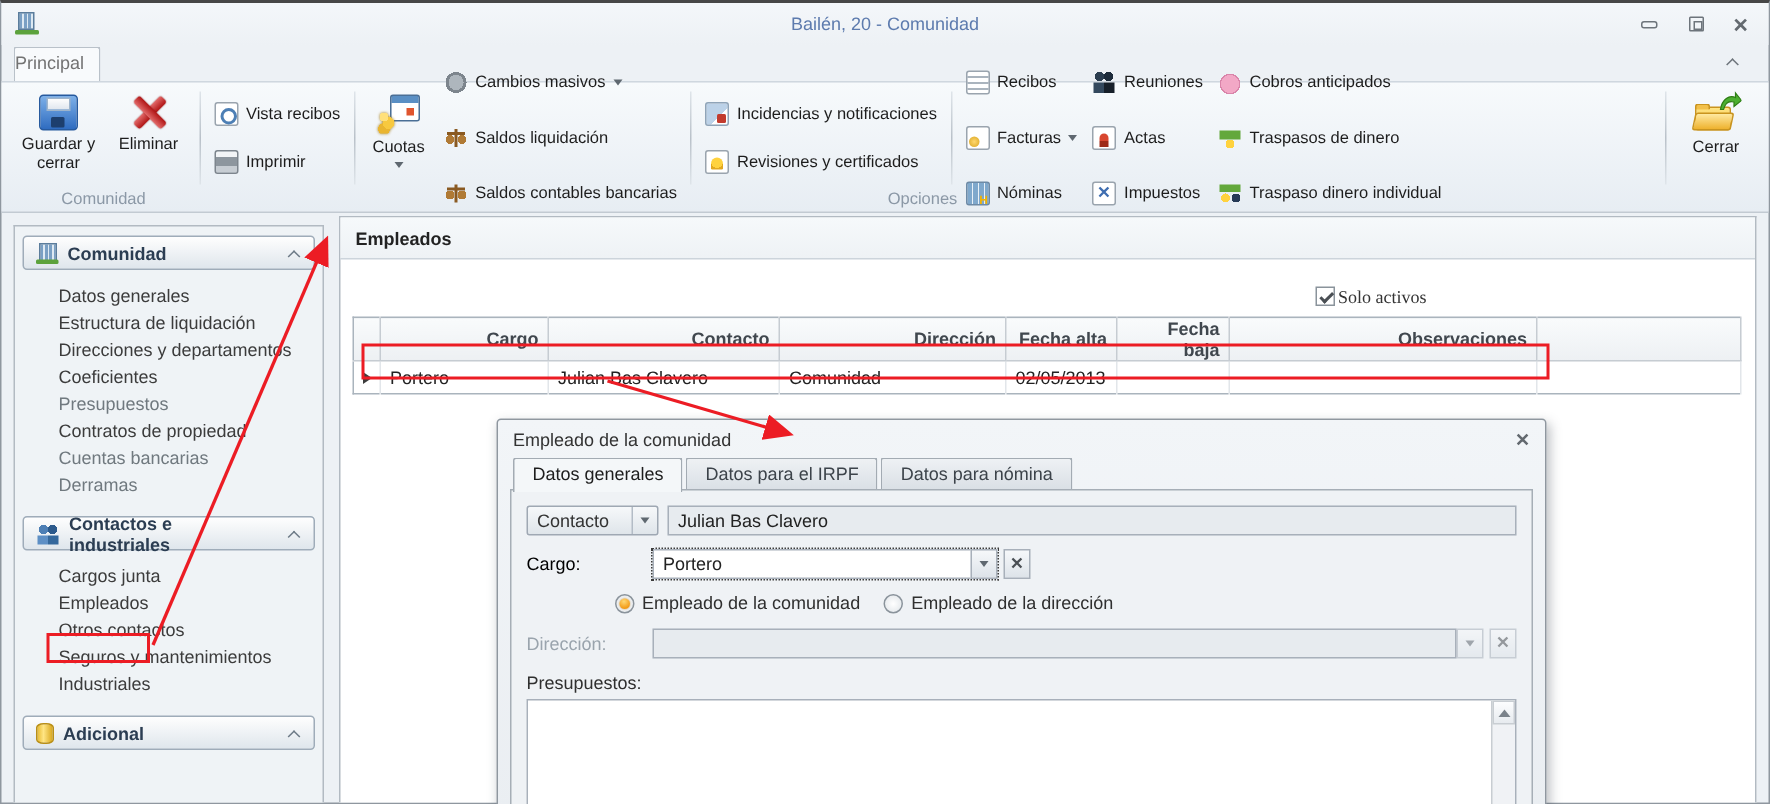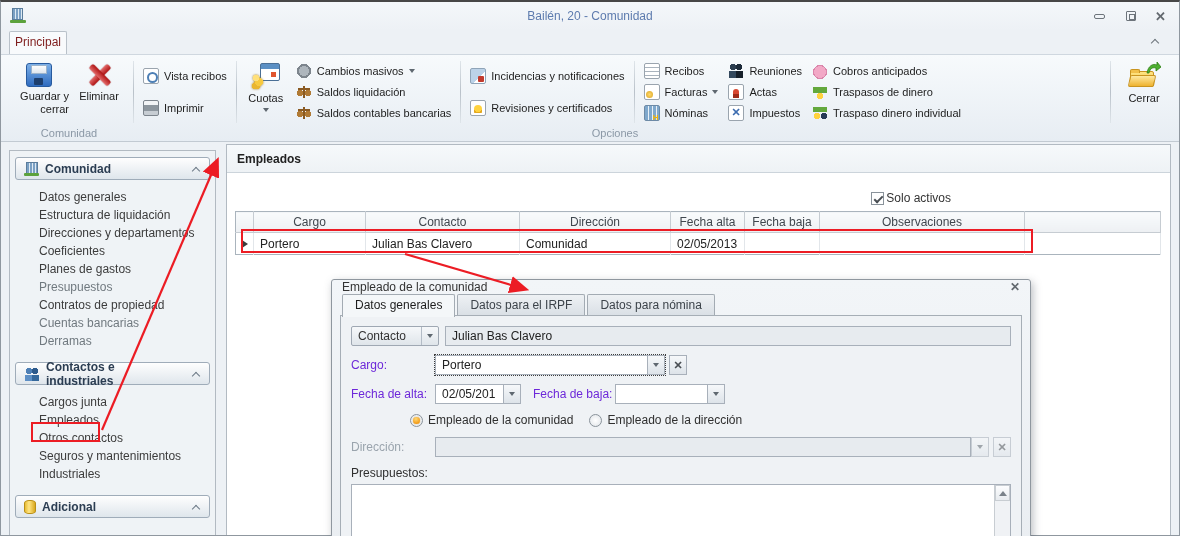--- a/index.html
+++ b/index.html
@@ -25,31 +25,31 @@
   .win-controls { position:absolute; right:10px; top:8px; display:flex; gap:17px; align-items:center; }
   .win-btn { width:14px; height:12px; position:relative; cursor:pointer; }
   .glyph-min { position:absolute; left:1px; top:4px; width:11px; height:5px; border:1px solid #6d747b; border-radius:2px; }
   .glyph-restore { position:absolute; left:2px; top:1px; width:10px; height:10px; border:1px solid #6d747b; border-radius:1px; }
   .glyph-restore::after { content:""; position:absolute; left:2px; top:2px; width:4px; height:4px; border:1px solid #6d747b; }
   .glyph-close { color:#63696f; font-size:13px; font-weight:bold; line-height:12px; }
   
   .tabrow { position:relative; height:24px; }
   .ribbon-tab { position:absolute; left:8px; top:1px; height:23px; width:58px;
     background:#f8fafc; border:1px solid #b9c1c9; border-bottom:none; border-radius:2px 2px 0 0;
-    text-align:center; line-height:21px; color:#7f1d1d; cursor:pointer; }
+    text-align:left; line-height:21px; color:#737373; cursor:pointer; }
   .collapse-btn { position:absolute; right:16px; top:6px; width:14px; height:12px; cursor:pointer; }
   .caret-up { position:absolute; left:3px; top:4px; width:6px; height:6px; border-left:1px solid #6d747b; border-top:1px solid #6d747b; transform:rotate(45deg); }
   
   .ribbon { position:relative; height:88px; border-top:1px solid #cfd7df; border-bottom:1px solid #c2cad2;
     background:linear-gradient(#f7fafc,#e7edf3); display:flex; align-items:stretch; padding:4px 6px 16px 8px; }
   .rsep { width:1px; background:linear-gradient(#dfe5ea,#b9c1c9,#dfe5ea); margin:2px 4px; }
   .bigbtn { width:60px; display:flex; flex-direction:column; align-items:center; justify-content:flex-start;
     padding-top:4px; gap:3px; border-radius:3px; cursor:pointer; }
-  .bigbtn .lbl { font-size:11px; color:#1d1d1d; text-align:right; line-height:13px; }
-  .smallcol { display:flex; flex-direction:column; justify-content:center; gap:5px; padding:0 5px; }
+  .bigbtn .lbl { font-size:11px; color:#1d1d1d; text-align:center; line-height:13px; }
+  .smallcol { display:flex; flex-direction:column; justify-content:center; gap:21px; padding:0 5px; }
   .smallcol.two { gap:16px; }
   .smallbtn { display:flex; align-items:center; gap:5px; cursor:pointer; white-space:nowrap; }
   .smallbtn .lbl { font-size:11px; color:#1d1d1d; }
   .dd-caret { width:0; height:0; border-left:3px solid transparent; border-right:3px solid transparent; border-top:4px solid #5f6870; display:inline-block; }
   .group-label { position:absolute; bottom:2px; font-size:11px; color:#8b98a6; text-align:center; }
   .glabel-comunidad { left:8px; width:120px; }
   .glabel-opciones { left:130px; width:968px; }
   
   .icon-save { width:26px; height:24px; position:relative; }
   .icon-save .body { position:absolute; inset:0; background:linear-gradient(#7db0e8,#2f6cc0); border:1px solid #275a9e; border-radius:3px 3px 3px 3px; }
@@ -137,45 +137,45 @@
   .icon-people-sm { width:16px; height:14px; flex:0 0 16px; background:
       radial-gradient(circle at 5px 4px,#4d7fb5 0 3px,transparent 3px),
       radial-gradient(circle at 11px 4px,#2c5a8c 0 3px,transparent 3px),
       linear-gradient(#5d8fc5,#5d8fc5) 1px 8px/7px 6px no-repeat,
       linear-gradient(#34689c,#34689c) 8px 8px/7px 6px no-repeat; }
   .icon-db-sm { width:12px; height:14px; flex:0 0 12px; background:linear-gradient(90deg,#e8bc34,#ffe584 40%,#d9a81f); border-radius:5px/3px; border:1px solid #b98f17; }
   
   .main-panel { position:absolute; left:225px; top:0; right:8px; bottom:0; background:#fff; border:1px solid #b2bac2; border-bottom:none; }
   .panel-header { height:28px; background:linear-gradient(#f6f9fb,#eef2f5); border-bottom:1px solid #ccd4db;
     font-weight:bold; color:#222; display:flex; align-items:center; padding-left:10px; }
-  .filter-check { position:absolute; right:219px; top:46px; display:flex; align-items:center; gap:2px; cursor:pointer; }
+  .filter-check { position:absolute; right:219px; top:46px; display:flex; align-items:flex-start; gap:2px; cursor:pointer;font-family:Liberation Serif, serif; }
   .checkbox { width:13px; height:13px; background:#fff; border:1px solid #8a939b; position:relative; }
   .checkbox::after { content:""; position:absolute; left:2px; top:3px; width:7px; height:3px;
     border-left:2px solid #4a4f54; border-bottom:2px solid #4a4f54; transform:rotate(-45deg); }
   
   .grid { position:absolute; left:8px; top:66px; width:926px; border:1px solid #aab4bd; border-collapse:collapse; table-layout:fixed; background:#fff; }
   .grid th { height:21px; background:linear-gradient(#f9fbfc,#edf0f3); border:1px solid #c6ccd2; border-top:none;
-    font-weight:normal; color:#40474e; text-align:center; padding:0 6px; cursor:pointer; }
+    font-weight:bold; color:#40474e; text-align:right; padding:0 6px; cursor:pointer; }
   .grid th:first-child { border-left:none; }
   .grid td { height:22px; border-right:1px solid #e2e6ea; padding:0 6px; color:#222; }
   .row-indicator { text-align:center; }
   .tri-right { display:inline-block; width:0; height:0; border-top:4px solid transparent; border-bottom:4px solid transparent; border-left:6px solid #3c3c3c; }
   
   .dialog { position:absolute; left:330px; top:277px; width:700px; height:300px;
     background:linear-gradient(#f2f5f8,#e9edf1); border:1px solid #8f979f; border-radius:3px 3px 0 0;
     box-shadow:2px 3px 8px rgba(60,70,80,.35); display:flex; flex-direction:column; }
   .dialog-titlebar { height:25px; display:flex; align-items:center; padding:0 10px; color:#333; }
   .dialog-close { margin-left:auto; color:#63696f; font-weight:bold; font-size:12px; cursor:pointer; }
   .tabstrip { display:flex; padding:0 0 0 10px; height:22px; }
   .dtab { padding:0 12px; line-height:21px; background:linear-gradient(#eef1f4,#d9dfe5); border:1px solid #a3abb3;
     border-bottom:none; margin-right:2px; border-radius:2px 2px 0 0; color:#3c434a; cursor:pointer; }
   .dtab.active { background:#f4f7f9; font-weight:normal; position:relative; z-index:2; height:23px; color:#1d1d1d; }
   .dialog-content { flex:1; margin:0 8px 0 8px; border:1px solid #a6aeb6; border-bottom:none; background:#eff2f5; padding:10px 10px 0 10px; position:relative; top:-1px; }
   .form-row { display:flex; align-items:center; margin-bottom:9px; }
-  .flabel { width:84px; flex:0 0 84px; color:#6d28d9; }
+  .flabel { width:84px; flex:0 0 84px; color:#000000; }
   .flabel.disabled { color:#9aa4ad; }
   .split-combo { display:flex; width:88px; height:20px; border:1px solid #9fa8b3; border-radius:2px;
     background:linear-gradient(#f6f8fa,#dfe5ea); cursor:pointer; margin-right:6px; }
   .split-combo .txt { flex:1; padding:2px 6px; color:#333; }
   .split-combo .arr { width:17px; border-left:1px solid #b3bcc6; display:flex; align-items:center; justify-content:center; }
   .field { height:20px; border:1px solid #a8b0ba; background:#e7ebef; padding:2px 6px; color:#222; }
   .field.white { background:#fff; }
   .field.grow { flex:1; }
   .combo-focus { display:flex; outline:1px dotted #3c3c3c; outline-offset:0px; width:230px; }
   .combo-focus .field { flex:1; border-right:none; }
@@ -365,21 +365,20 @@
       <div class="nav-group-header">
         <span class="icon-building-sm"></span>
         <span>Comunidad</span>
         <span class="chev"></span>
       </div>
       <ul class="nav-items">
         <li>Datos generales</li>
         <li>Estructura de liquidación</li>
         <li>Direcciones y departamentos</li>
         <li>Coeficientes</li>
-        <li>Planes de gastos</li>
         <li class="muted">Presupuestos</li>
         <li>Contratos de propiedad</li>
         <li class="muted">Cuentas bancarias</li>
         <li class="muted">Derramas</li>
       </ul>
       <div class="nav-group-header">
         <span class="icon-people-sm"></span>
         <span>Contactos e industriales</span>
         <span class="chev"></span>
       </div>
@@ -468,36 +467,20 @@
           <div class="field white">Portero</div>
           <div class="mini-btn">
               <span class="dd-caret"></span>
             </div>
         </div>
         <div class="mini-btn detached">
             <span class="x">✕</span>
           </div>
       </div>
 
-      <div class="form-row">
-        <div class="flabel">Fecha de alta:</div>
-        <div class="date-field">
-          <div class="field white" style="width:68px">02/05/201</div>
-          <div class="mini-btn">
-              <span class="dd-caret"></span>
-            </div>
-        </div>
-        <div class="flabel" style="margin-left:12px; width:82px; flex-basis:82px">Fecha de baja:</div>
-        <div class="date-field">
-          <div class="field white" style="width:92px"></div>
-          <div class="mini-btn">
-              <span class="dd-caret"></span>
-            </div>
-        </div>
-      </div>
 
       <div class="radio-row">
         <div class="radio-opt">
           <span class="radio checked"></span>
           <span>Empleado de la comunidad</span>
         </div>
         <div class="radio-opt">
           <span class="radio"></span>
           <span>Empleado de la dirección</span>
         </div>

